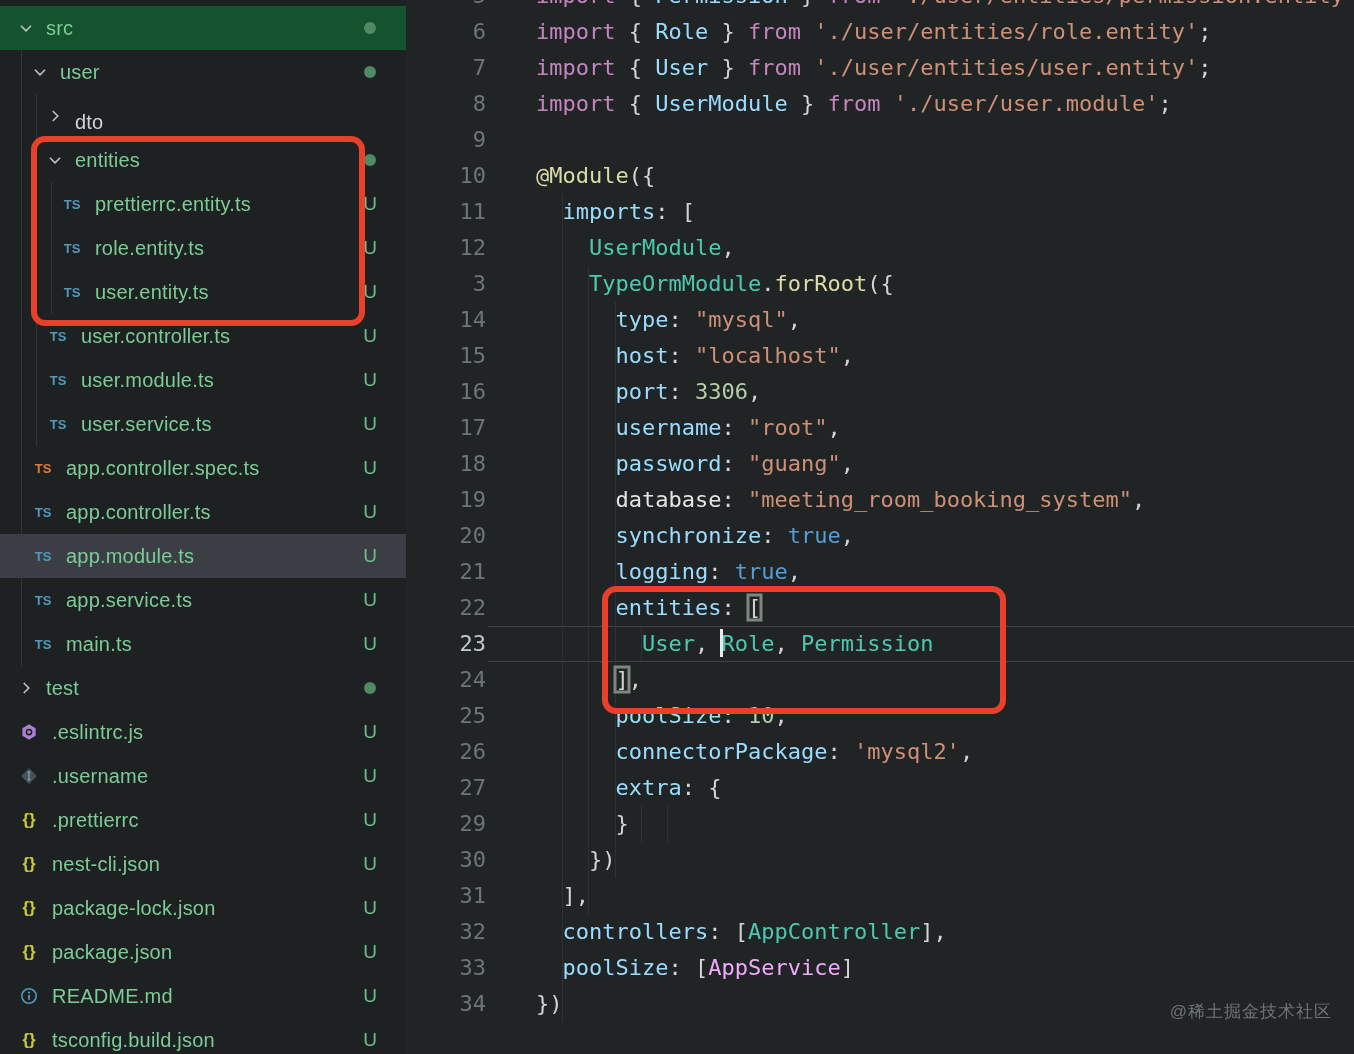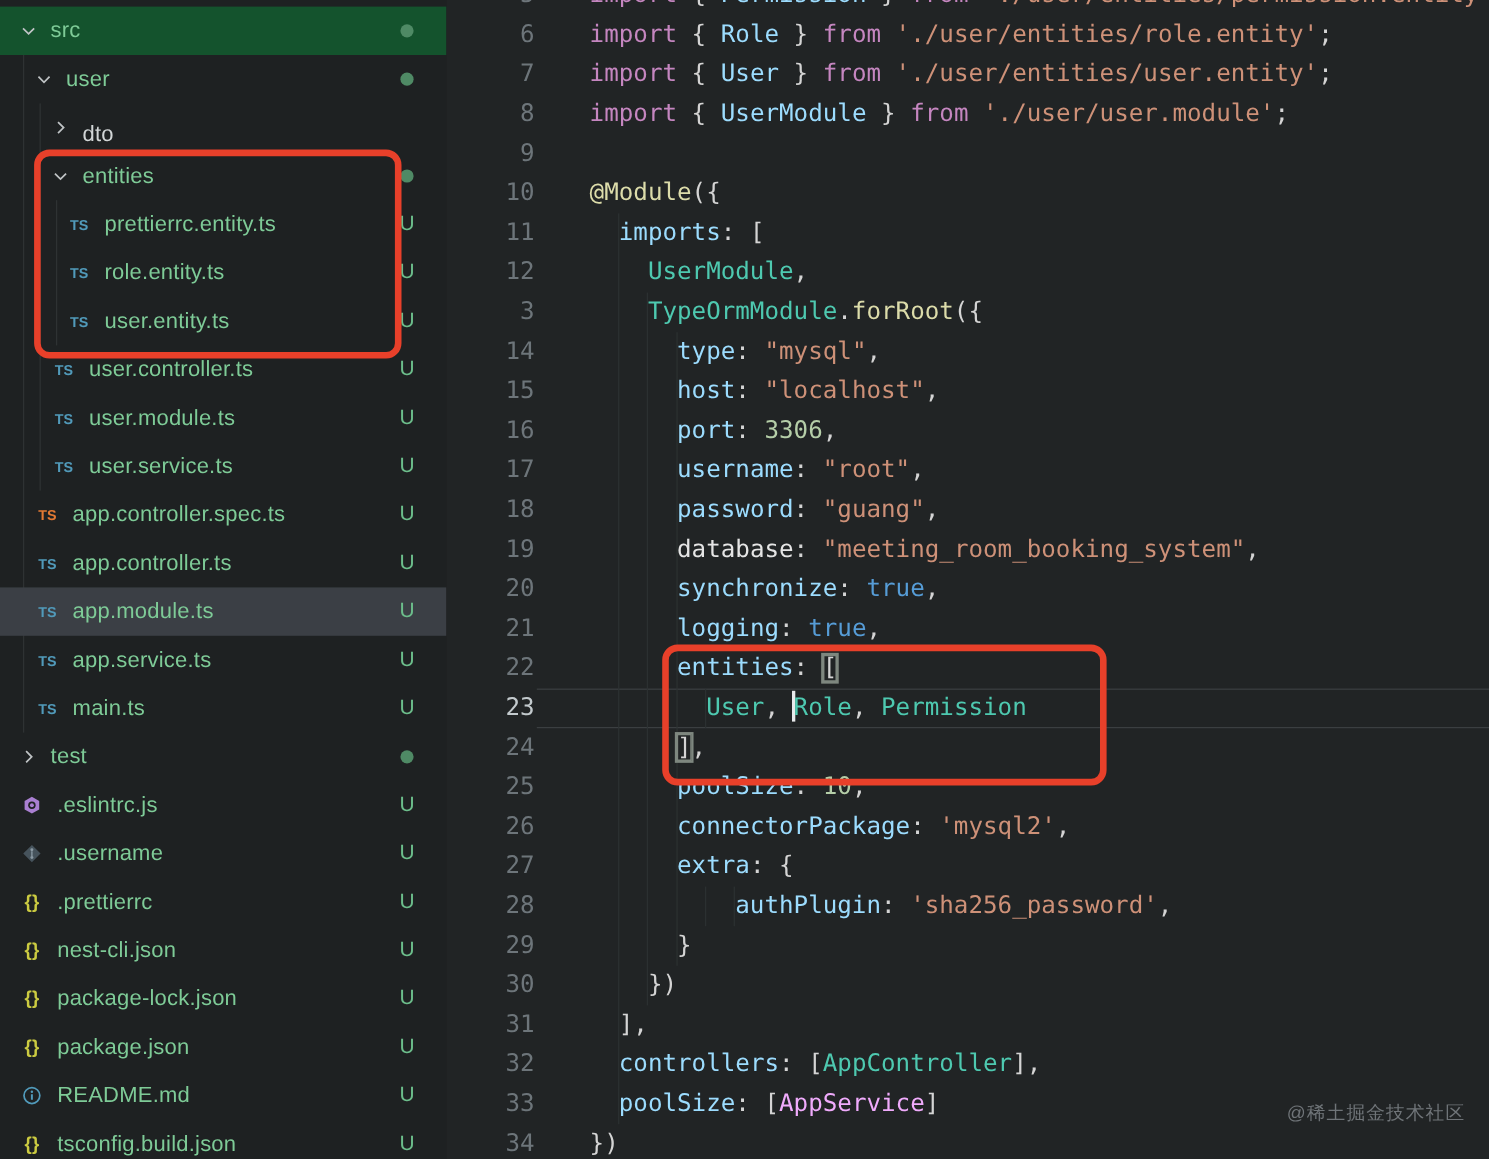--- a/index.html
+++ b/index.html
@@ -397,24 +397,20 @@
       </div>
       <div class="line">
         <span class="lnum">26</span>
         <span class="lcode"><span style="color: rgb(212, 212, 212);">      </span><span style="color: rgb(156, 220, 254);">connectorPackage</span><span style="color: rgb(212, 212, 212);">: </span><span style="color: rgb(206, 145, 120);">'mysql2'</span><span style="color: rgb(212, 212, 212);">,</span></span>
       </div>
       <div class="line">
         <span class="lnum">27</span>
         <span class="lcode"><span style="color: rgb(212, 212, 212);">      </span><span style="color: rgb(156, 220, 254);">extra</span><span style="color: rgb(212, 212, 212);">: {</span></span>
       </div>
       <div class="line">
-        <span class="lnum">28</span>
-        <span class="lcode"><span style="color: rgb(212, 212, 212);">          </span><span style="color: rgb(156, 220, 254);">authPlugin</span><span style="color: rgb(212, 212, 212);">: </span><span style="color: rgb(206, 145, 120);">'sha256_password'</span><span style="color: rgb(212, 212, 212);">,</span></span>
-      </div>
-      <div class="line">
         <span class="lnum">29</span>
         <span class="lcode"><span style="color: rgb(212, 212, 212);">      }</span></span>
       </div>
       <div class="line">
         <span class="lnum">30</span>
         <span class="lcode"><span style="color: rgb(212, 212, 212);">    })</span></span>
       </div>
       <div class="line">
         <span class="lnum">31</span>
         <span class="lcode"><span style="color: rgb(212, 212, 212);">  ],</span></span>

